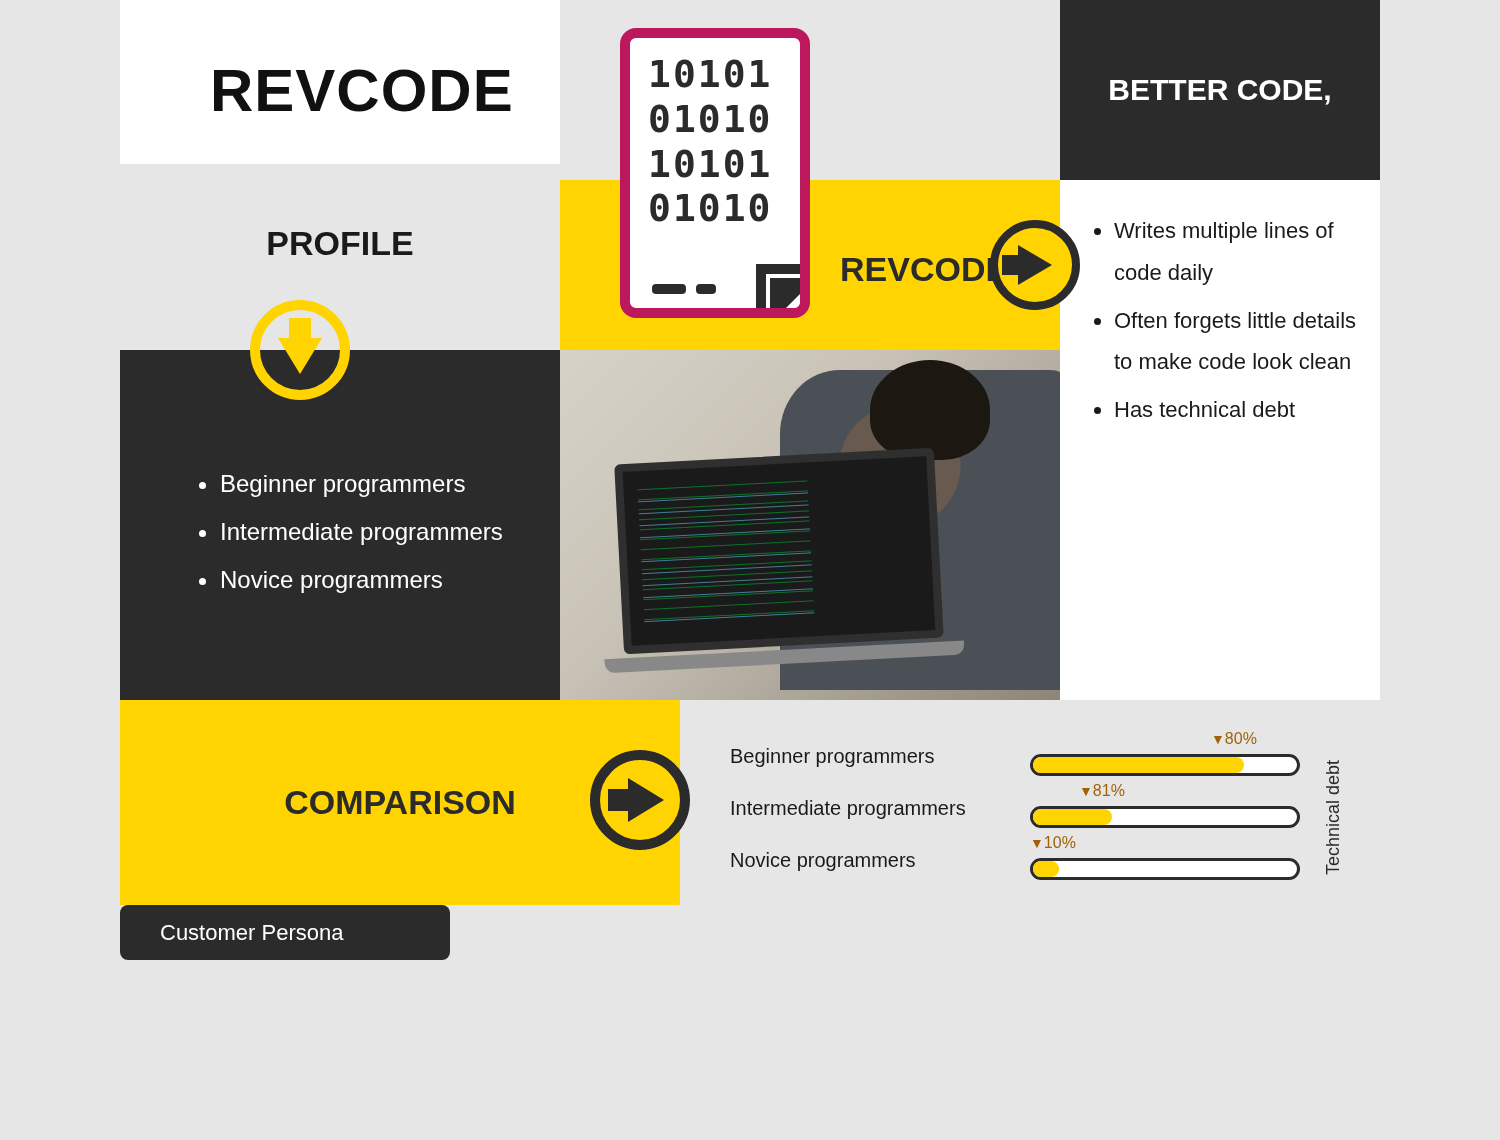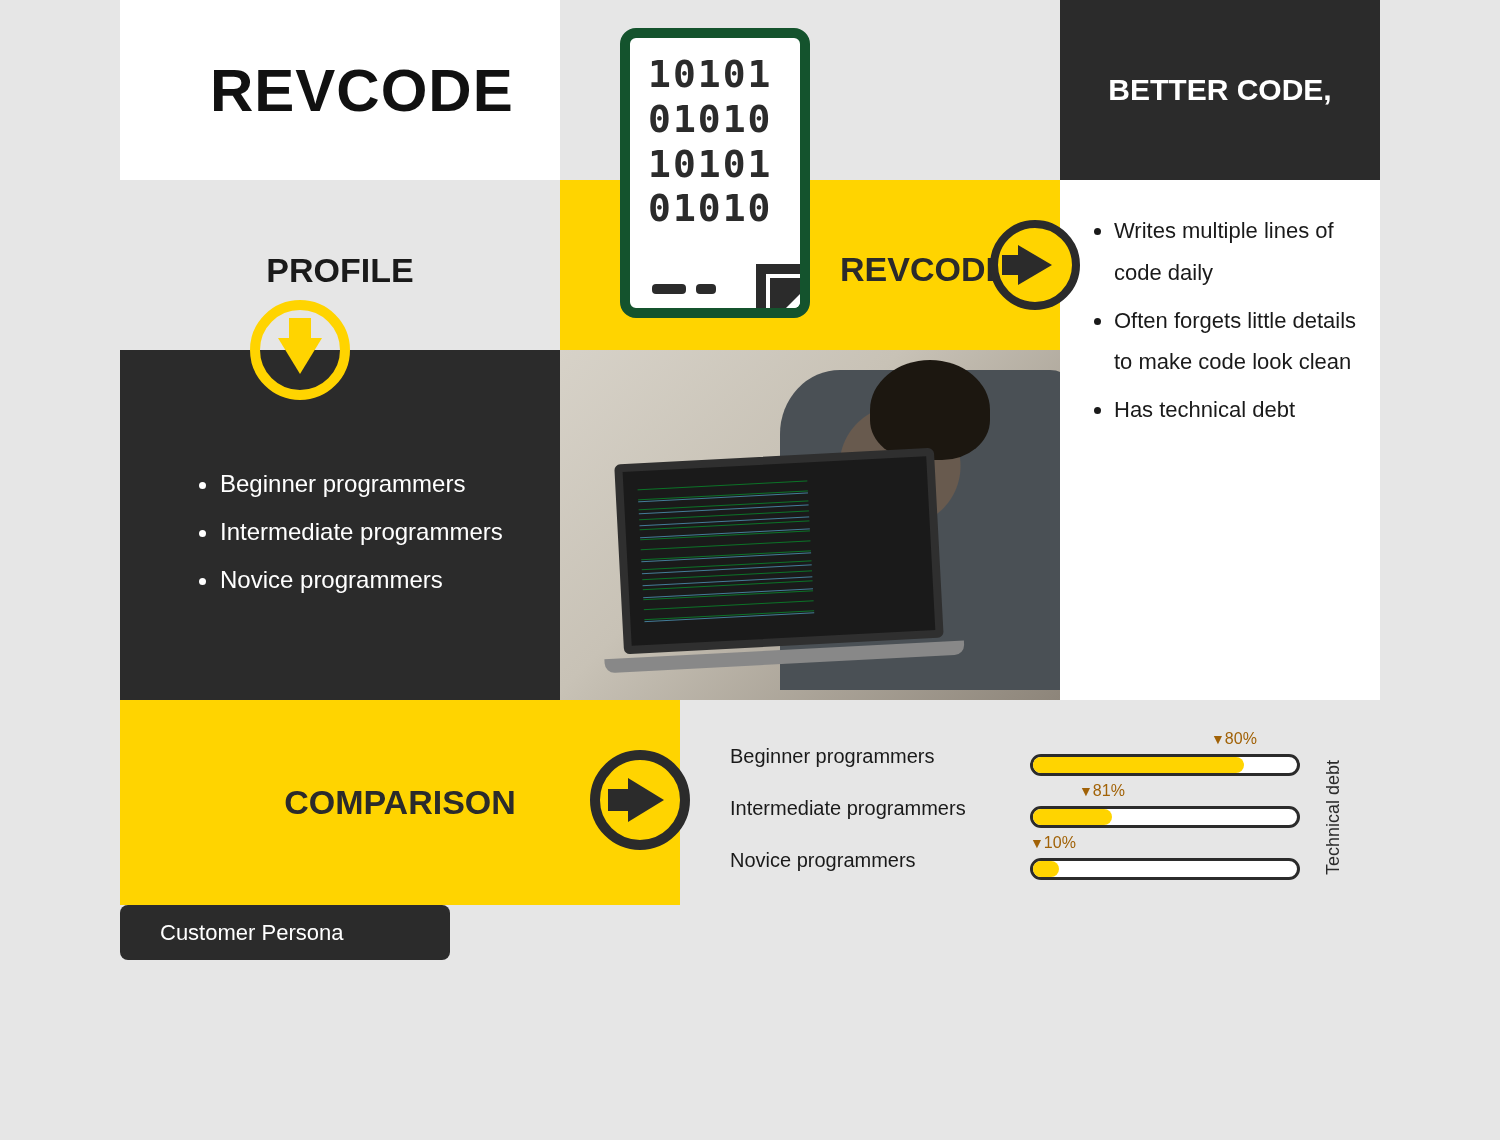--- a/index.html
+++ b/index.html
@@ -23,38 +23,38 @@
 
   
   .logo   { left:0;   top:0;   width:440px; height:180px; background:#fff; display:flex; align-items:center; }
   .topmid { left:440px; top:0; width:500px; height:180px; background:#e6e6e6; }
   .tagline{ left:940px; top:0; width:320px; height:180px; background:#2b2b2b; color:#fff; display:flex; align-items:center; justify-content:center; text-align:center; padding:10px 20px; }
 
   .logo h1 { font-size:60px; font-weight:900; letter-spacing:1px; color:#111; margin-left:90px; font-stretch:condensed; }
   .tagline h2 { font-size:30px; font-weight:900; line-height:1.25; font-stretch:condensed; }
 
   
-  .profile-head { left:0; top:191px; width:440px; height:170px; background:#e6e6e6; text-align:center; }
+  .profile-head { left:0; top:164px; width:440px; height:170px; background:#e6e6e6; text-align:center; }
   .profile-head h3 { font-size:34px; font-weight:900; color:#1a1a1a; padding-top:60px; font-stretch:condensed; }
 
   .issues-band { left:440px; top:180px; width:500px; height:170px; background:#ffd400; }
   .issues-band h3 { position:absolute; left:280px; top:70px; font-size:34px; font-weight:900; color:#2b2b2b; font-stretch:condensed; }
 
   .issues-right { left:940px; top:180px; width:320px; height:520px; background:#fff; padding:30px 20px 20px 40px; }
   .issues-right ul { list-style:disc; margin-left:14px; color:#1a1a1a; font-size:22px; line-height:1.9; font-weight:400; }
   .issues-right li { margin-bottom:6px; }
 
   .arrow-circ-right { position:absolute; left:870px; top:220px; width:90px; height:90px; z-index:6; }
   .arrow-circ-right .ring { width:90px; height:90px; border:8px solid #2b2b2b; border-radius:50%; display:flex; align-items:center; justify-content:center; background:#ffd400; }
   .arrow-circ-right .tri { width:0; height:0; border-top:20px solid transparent; border-bottom:20px solid transparent; border-left:34px solid #2b2b2b; position:relative; }
   .arrow-circ-right .tri:before { content:""; position:absolute; left:-50px; top:-10px; width:18px; height:20px; background:#2b2b2b; }
 
   
   .binary { position:absolute; left:500px; top:28px; width:190px; height:300px; z-index:5; }
-  .binary .page { width:190px; height:290px; border:10px solid #14532d; border-radius:16px; background:#fff; position:relative; overflow:hidden; }
+  .binary .page { width:190px; height:290px; border:10px solid #be185d; border-radius:16px; background:#fff; position:relative; overflow:hidden; }
   .binary .page .fold { position:absolute; right:-2px; bottom:-2px; width:46px; height:46px; background:#fff; border-top:10px solid #2b2b2b; border-left:10px solid #2b2b2b; transform:skew(0,0); }
   .binary .page .fold:after{ content:""; position:absolute; right:-14px; bottom:-14px; width:0; height:0; border-right:46px solid transparent; border-top:46px solid #2b2b2b; }
   .binary .txt { position:absolute; top:14px; left:18px; font-family:monospace; font-size:38px; font-weight:900; color:#2b2b2b; line-height:1.18; letter-spacing:2px; }
   .binary .dash { position:absolute; bottom:16px; left:22px; width:90px; height:12px; }
   .binary .dash span{ display:inline-block; width:34px; height:10px; background:#2b2b2b; border-radius:4px; margin-right:10px;}
   .binary .dash span.sm{ width:20px;}
 
   
   .profile-body { left:0; top:350px; width:440px; height:350px; background:#2b2b2b; color:#fff; padding:110px 30px 0 80px; }
   .profile-body ul { list-style:disc; font-size:24px; line-height:2.0; margin-left:20px; }

